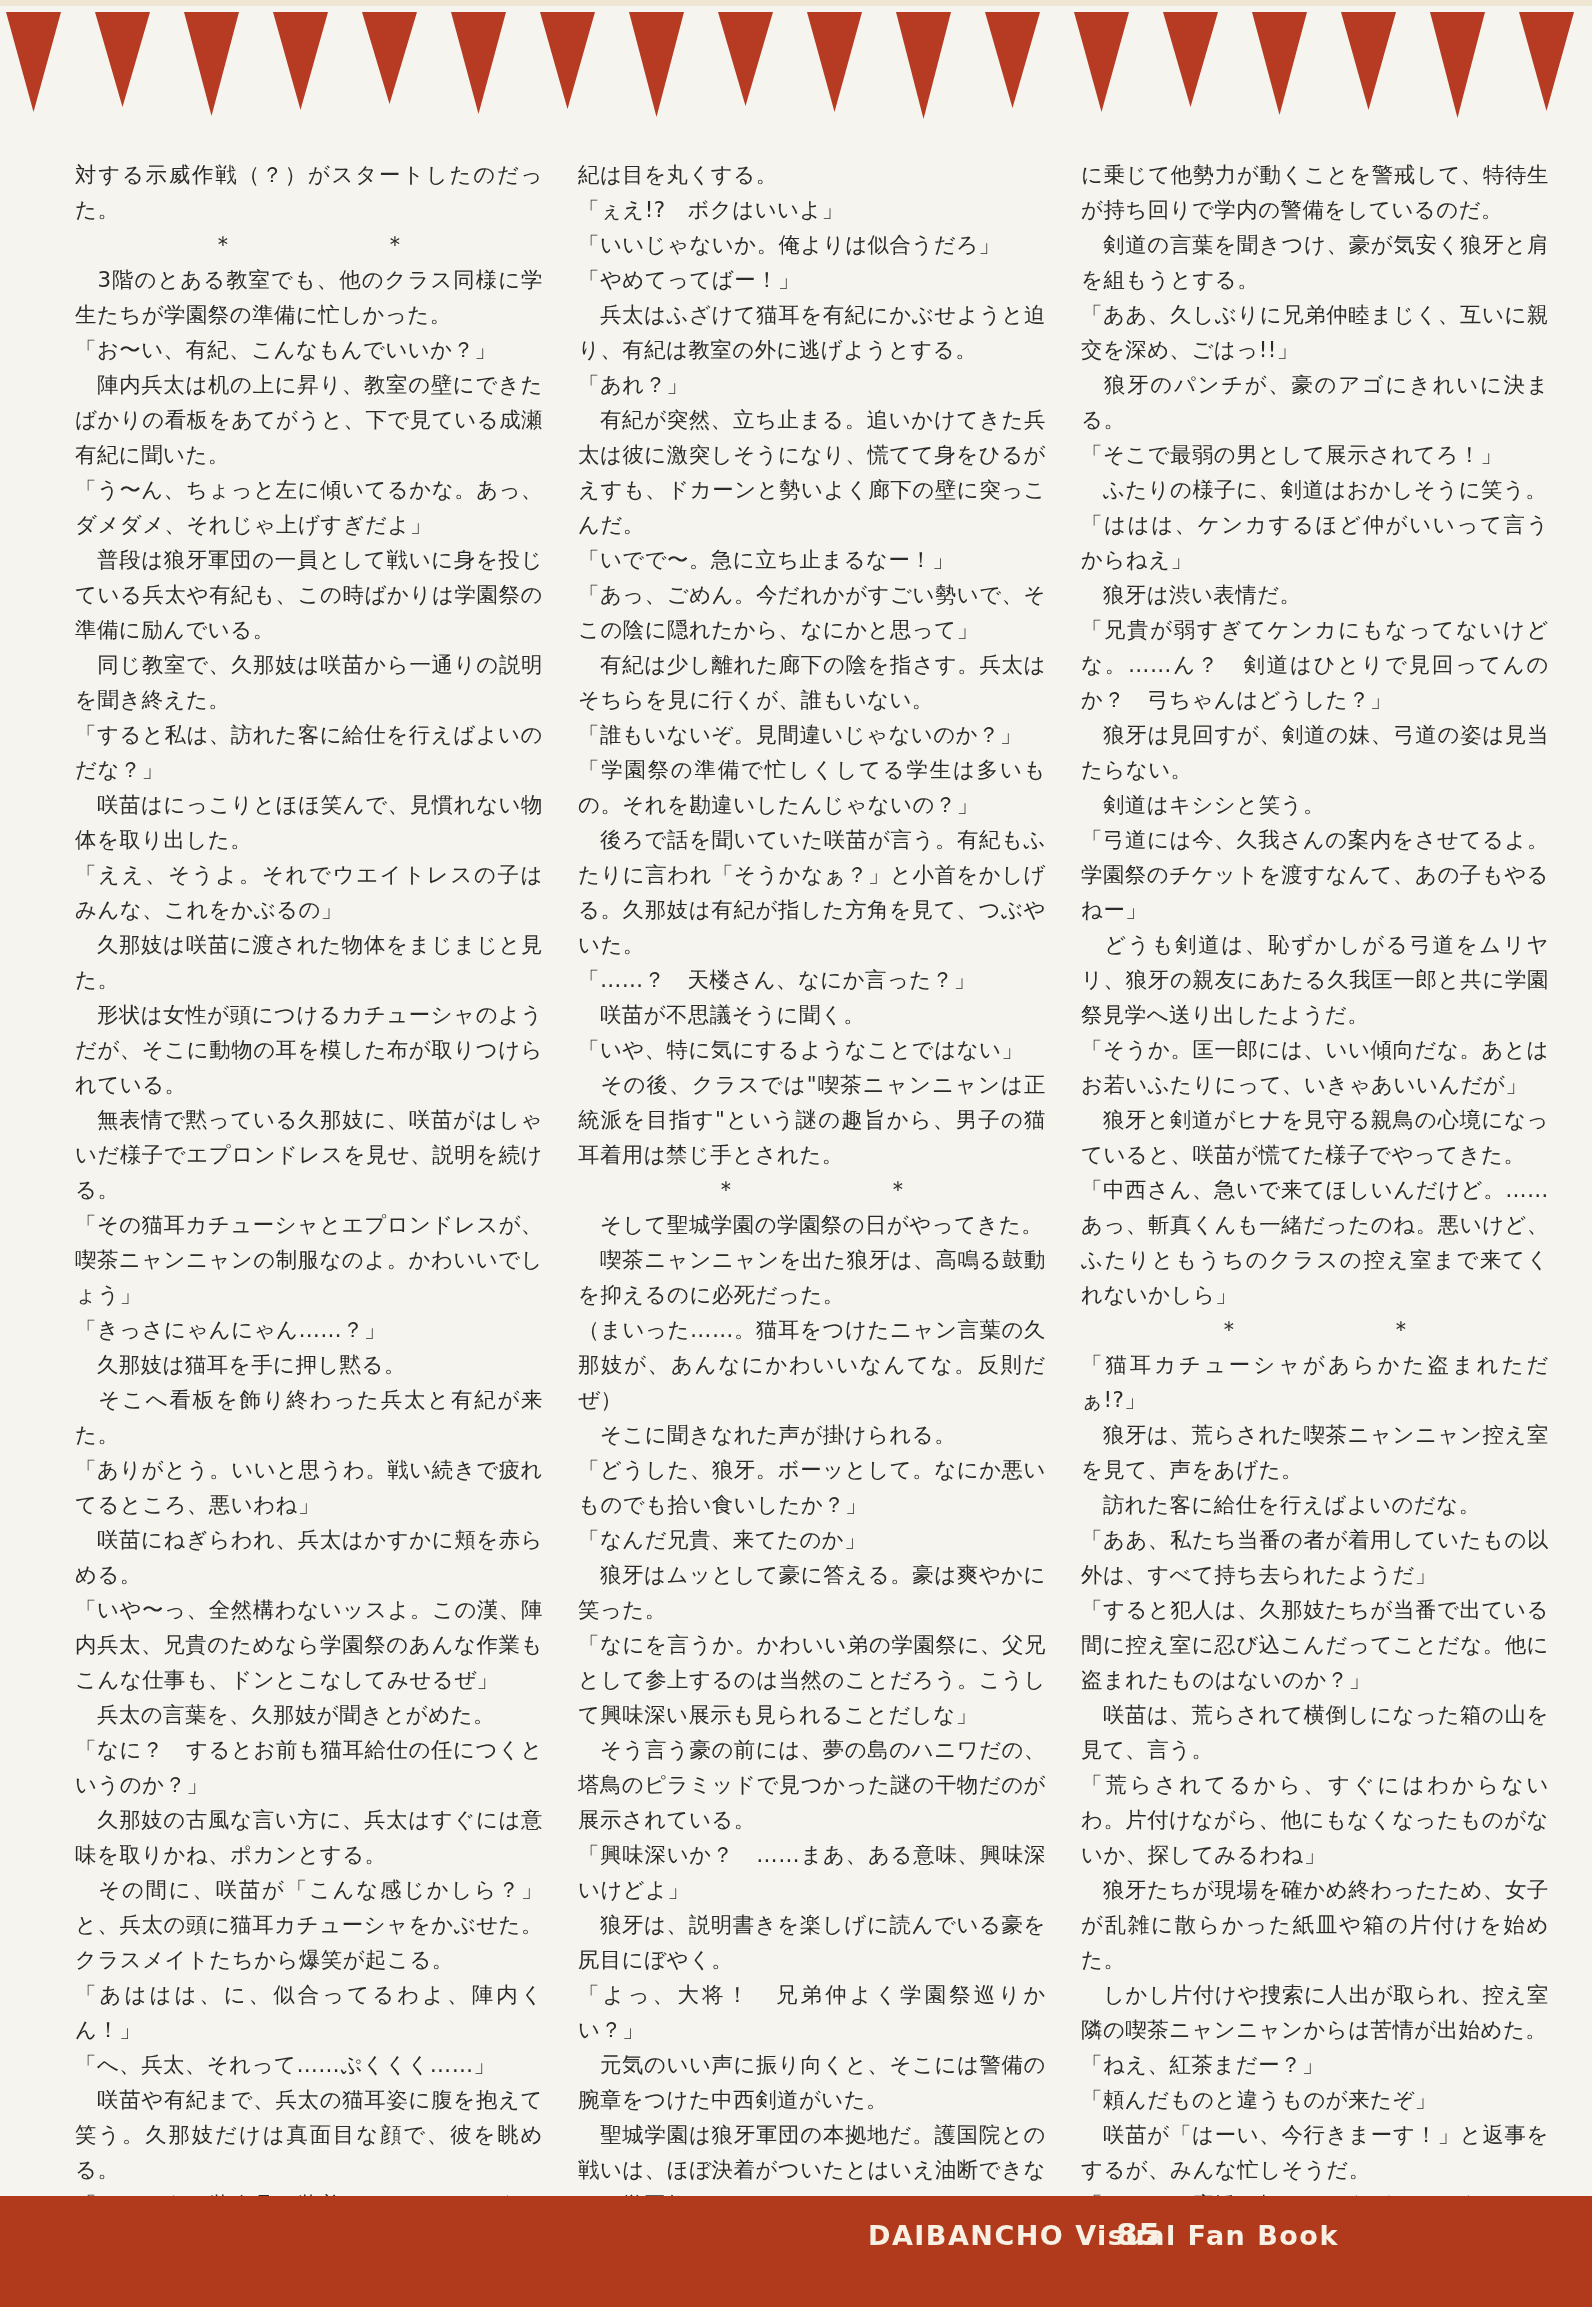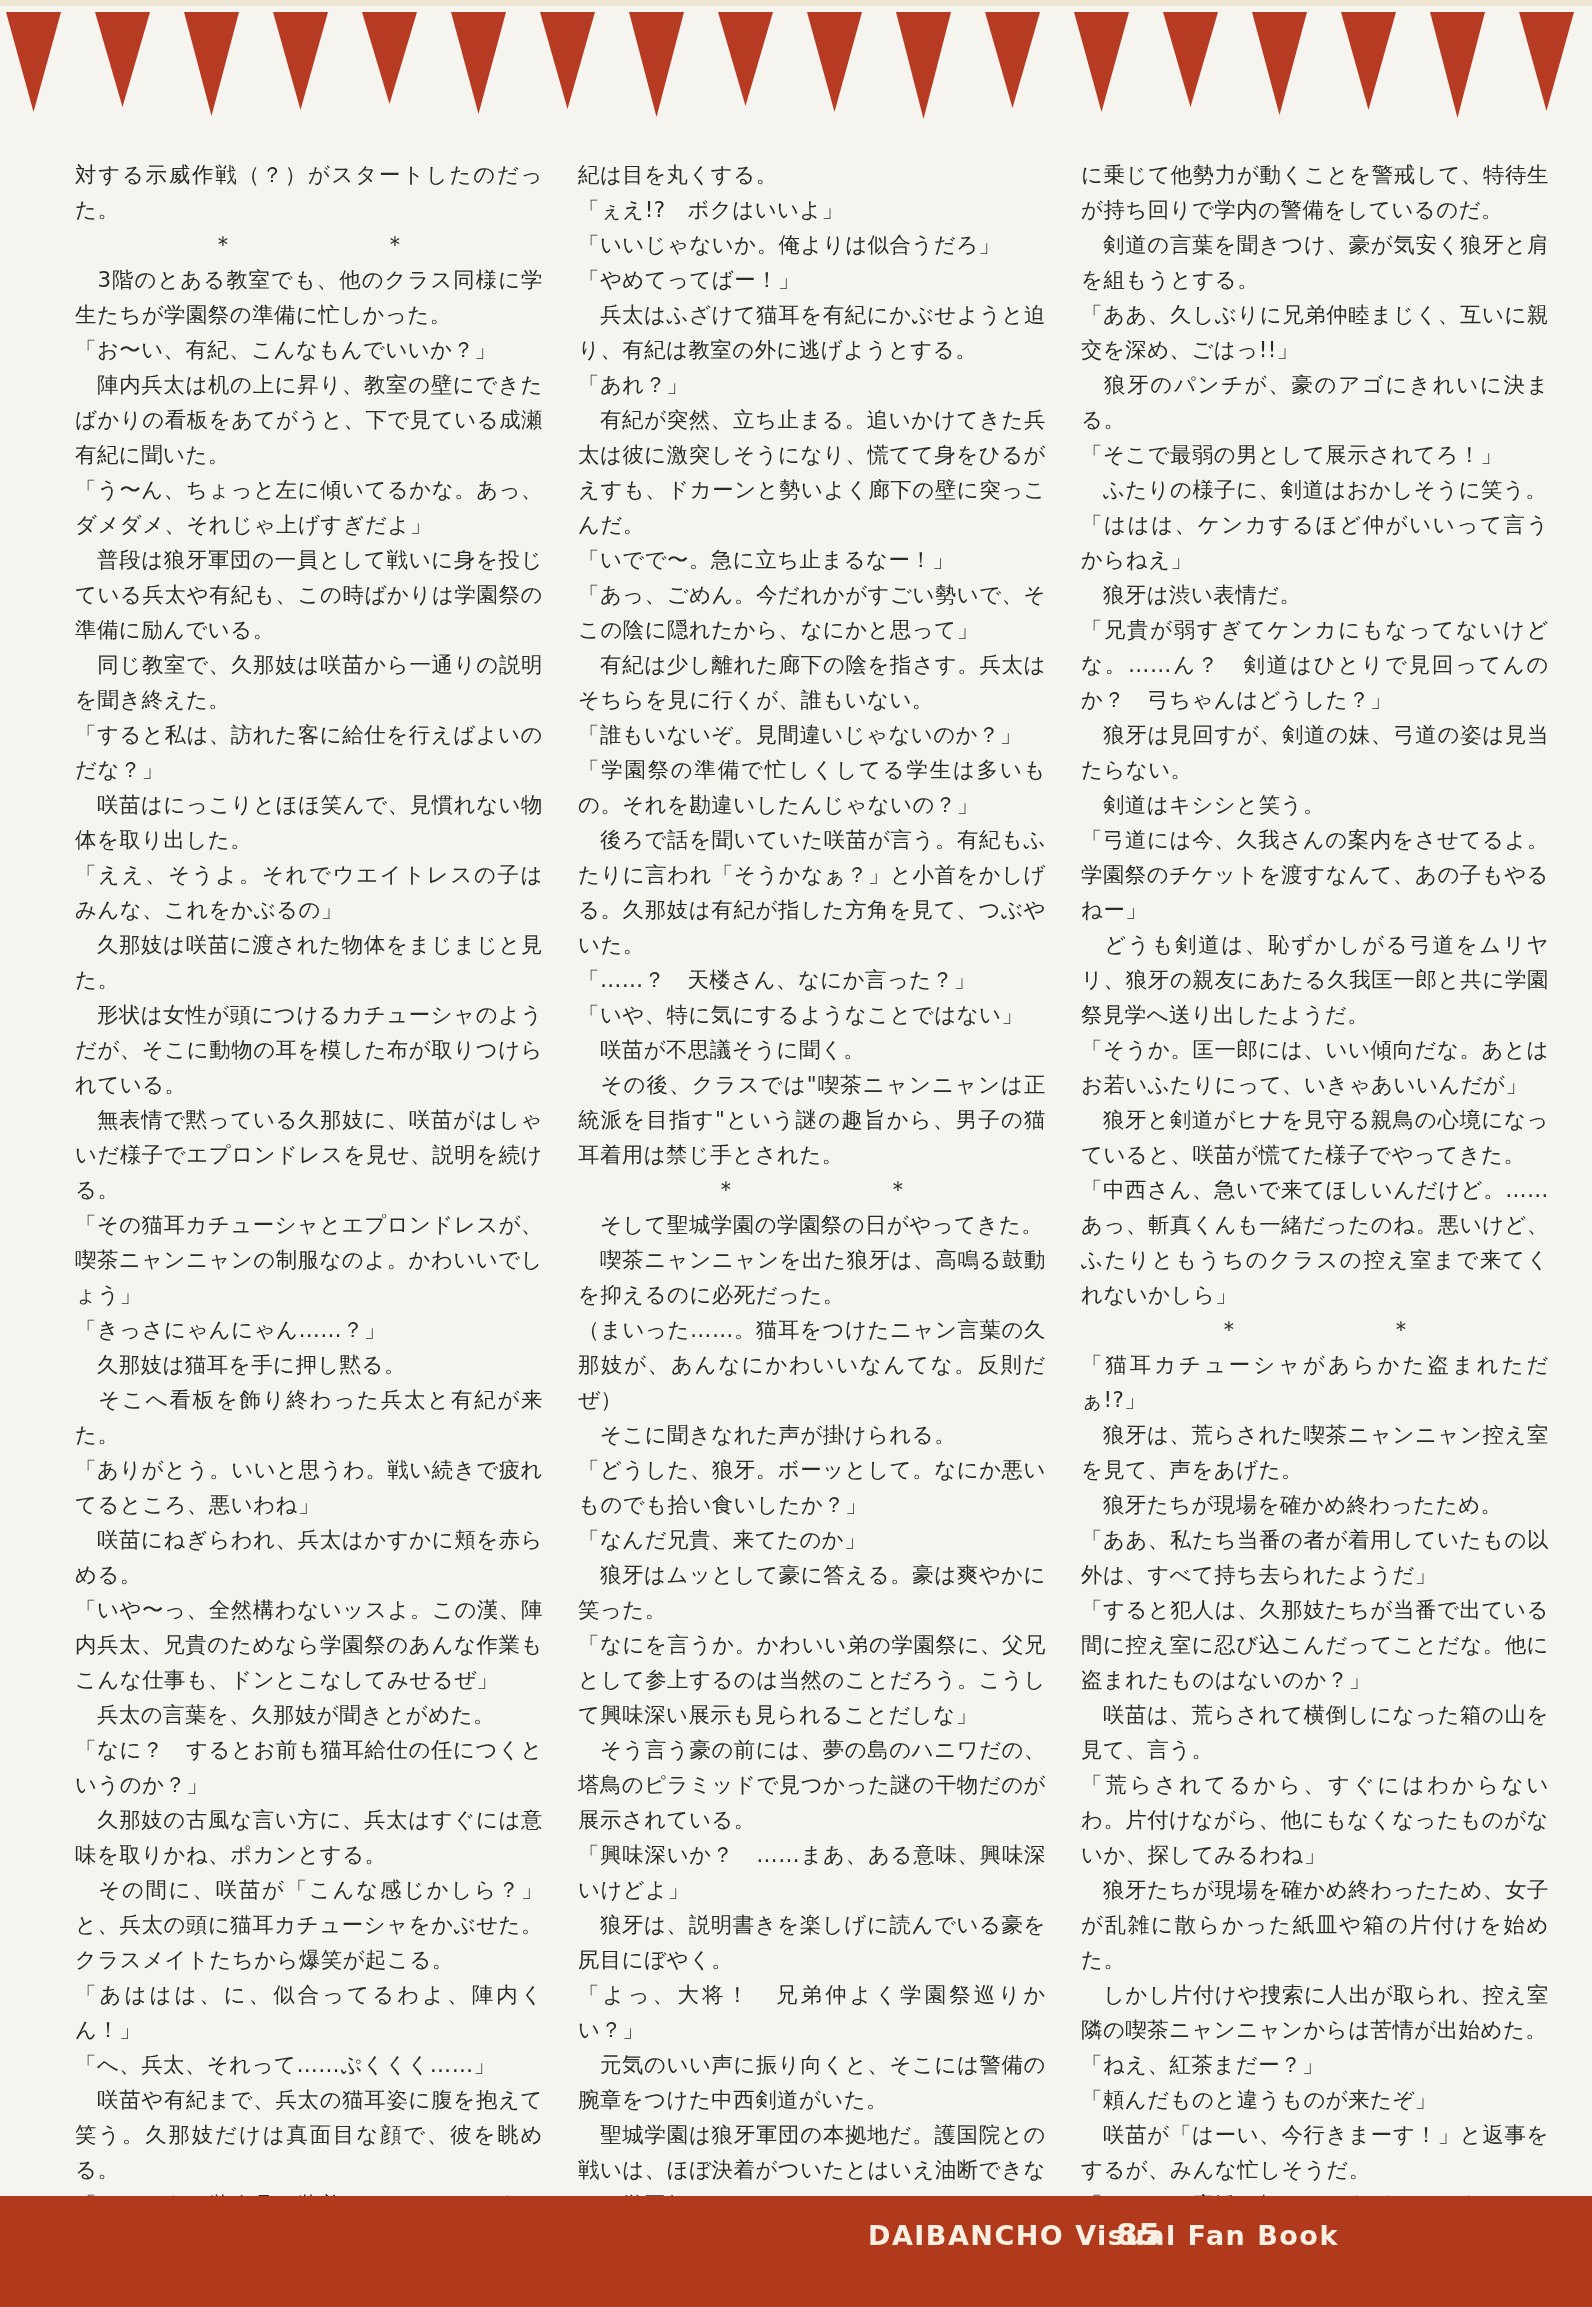--- a/index.html
+++ b/index.html
@@ -133,22 +133,22 @@
         <p class="para">　兵太はふざけて猫耳を有紀にかぶせようと迫り、有紀は教室の外に逃げようとする。</p>
         <p class="para">「あれ？」</p>
         <p class="para">　有紀が突然、立ち止まる。追いかけてきた兵太は彼に激突しそうになり、慌てて身をひるがえすも、ドカーンと勢いよく廊下の壁に突っこんだ。</p>
         <p class="para">「いでで〜。急に立ち止まるなー！」</p>
         <p class="para">「あっ、ごめん。今だれかがすごい勢いで、そこの陰に隠れたから、なにかと思って」</p>
         <p class="para">　有紀は少し離れた廊下の陰を指さす。兵太はそちらを見に行くが、誰もいない。</p>
         <p class="para">「誰もいないぞ。見間違いじゃないのか？」</p>
         <p class="para">「学園祭の準備で忙しくしてる学生は多いもの。それを勘違いしたんじゃないの？」</p>
         <p class="para">　後ろで話を聞いていた咲苗が言う。有紀もふたりに言われ「そうかなぁ？」と小首をかしげる。久那妓は有紀が指した方角を見て、つぶやいた。</p>
         <p class="para">「……？　天楼さん、なにか言った？」</p>
+        <p class="para">　咲苗が不思議そうに聞く。</p>
         <p class="para">「いや、特に気にするようなことではない」</p>
-        <p class="para">　咲苗が不思議そうに聞く。</p>
         <p class="para">　その後、クラスでは"喫茶ニャンニャンは正統派を目指す"という謎の趣旨から、男子の猫耳着用は禁じ手とされた。</p>
         <div class="sep">
           <span>＊</span>
           <span>＊</span>
         </div>
         <p class="para">　そして聖城学園の学園祭の日がやってきた。</p>
         <p class="para">　喫茶ニャンニャンを出た狼牙は、高鳴る鼓動を抑えるのに必死だった。</p>
         <p class="para">（まいった……。猫耳をつけたニャン言葉の久那妓が、あんなにかわいいなんてな。反則だぜ）</p>
         <p class="para">　そこに聞きなれた声が掛けられる。</p>
         <p class="para">「どうした、狼牙。ボーッとして。なにか悪いものでも拾い食いしたか？」</p>
@@ -178,21 +178,21 @@
         <p class="para">　どうも剣道は、恥ずかしがる弓道をムリヤリ、狼牙の親友にあたる久我匡一郎と共に学園祭見学へ送り出したようだ。</p>
         <p class="para">「そうか。匡一郎には、いい傾向だな。あとはお若いふたりにって、いきゃあいいんだが」</p>
         <p class="para">　狼牙と剣道がヒナを見守る親鳥の心境になっていると、咲苗が慌てた様子でやってきた。</p>
         <p class="para">「中西さん、急いで来てほしいんだけど。……あっ、斬真くんも一緒だったのね。悪いけど、ふたりともうちのクラスの控え室まで来てくれないかしら」</p>
         <div class="sep">
           <span>＊</span>
           <span>＊</span>
         </div>
         <p class="para">「猫耳カチューシャがあらかた盗まれただぁ!?」</p>
         <p class="para">　狼牙は、荒らされた喫茶ニャンニャン控え室を見て、声をあげた。</p>
-        <p class="para">　狼牙たちが現場を確かめ終わったため。</p>
+        <p class="para">　訪れた客に給仕を行えばよいのだな。</p>
         <p class="para">「ああ、私たち当番の者が着用していたもの以外は、すべて持ち去られたようだ」</p>
         <p class="para">「すると犯人は、久那妓たちが当番で出ている間に控え室に忍び込こんだってことだな。他に盗まれたものはないのか？」</p>
         <p class="para">　咲苗は、荒らされて横倒しになった箱の山を見て、言う。</p>
         <p class="para">「荒らされてるから、すぐにはわからないわ。片付けながら、他にもなくなったものがないか、探してみるわね」</p>
         <p class="para">　狼牙たちが現場を確かめ終わったため、女子が乱雑に散らかった紙皿や箱の片付けを始めた。</p>
         <p class="para">　しかし片付けや捜索に人出が取られ、控え室隣の喫茶ニャンニャンからは苦情が出始めた。</p>
         <p class="para">「ねえ、紅茶まだー？」</p>
         <p class="para">「頼んだものと違うものが来たぞ」</p>
         <p class="para">　咲苗が「はーい、今行きまーす！」と返事をするが、みんな忙しそうだ。</p>
         <p class="para">「こりゃ、応援を頼んだほうがよさそうだな」</p>

